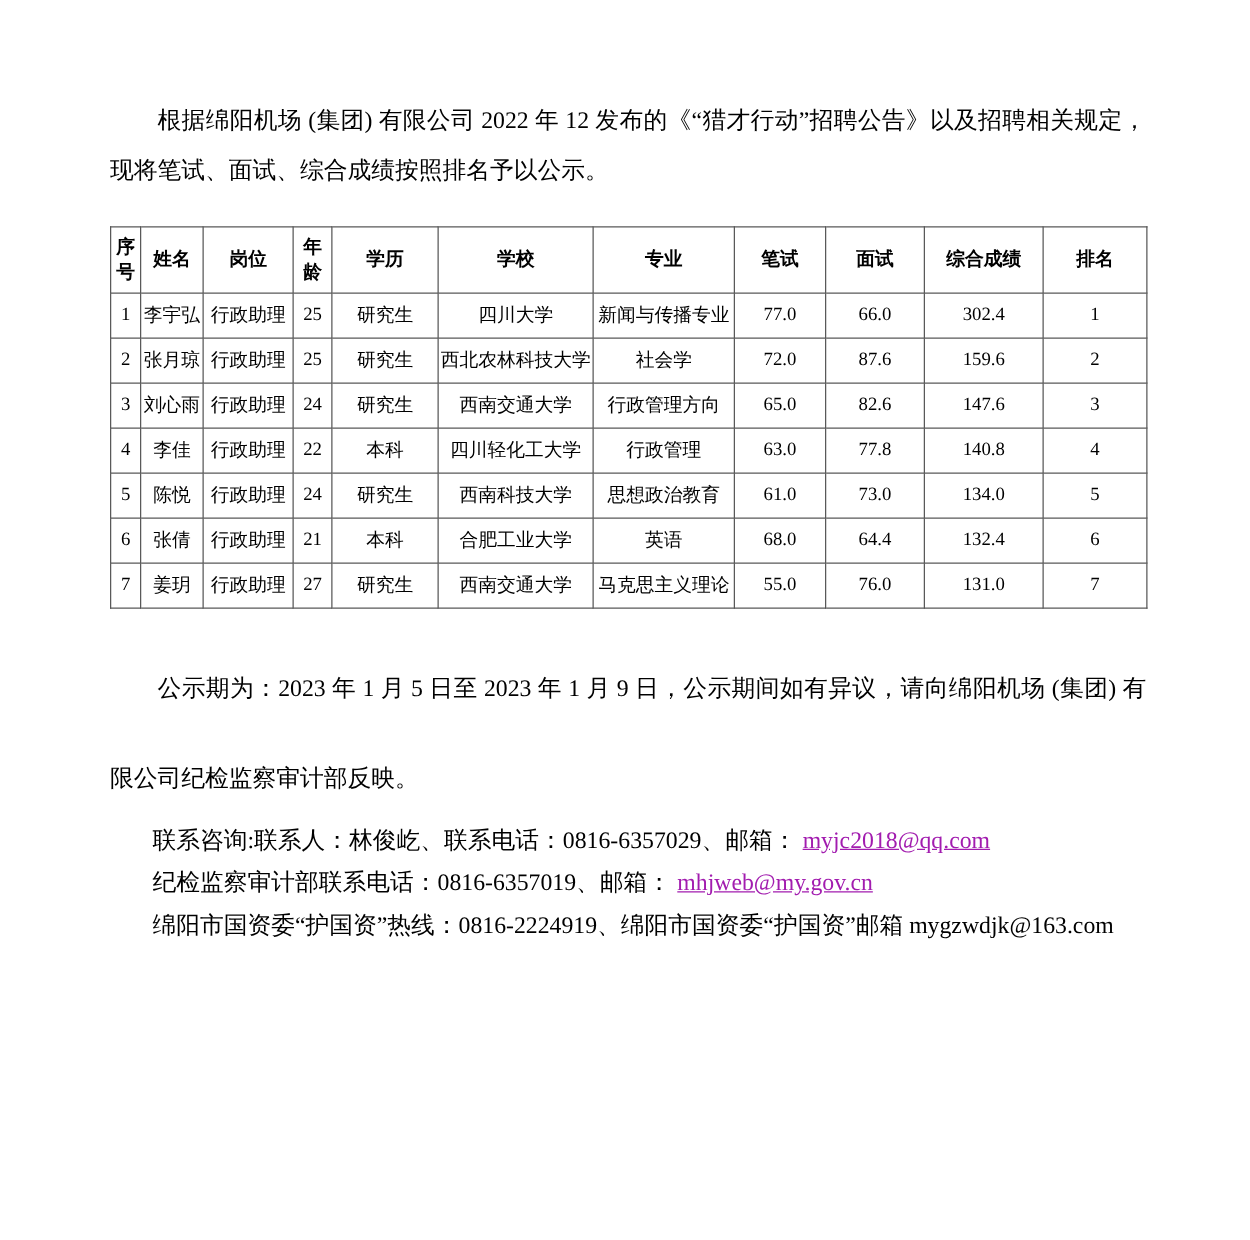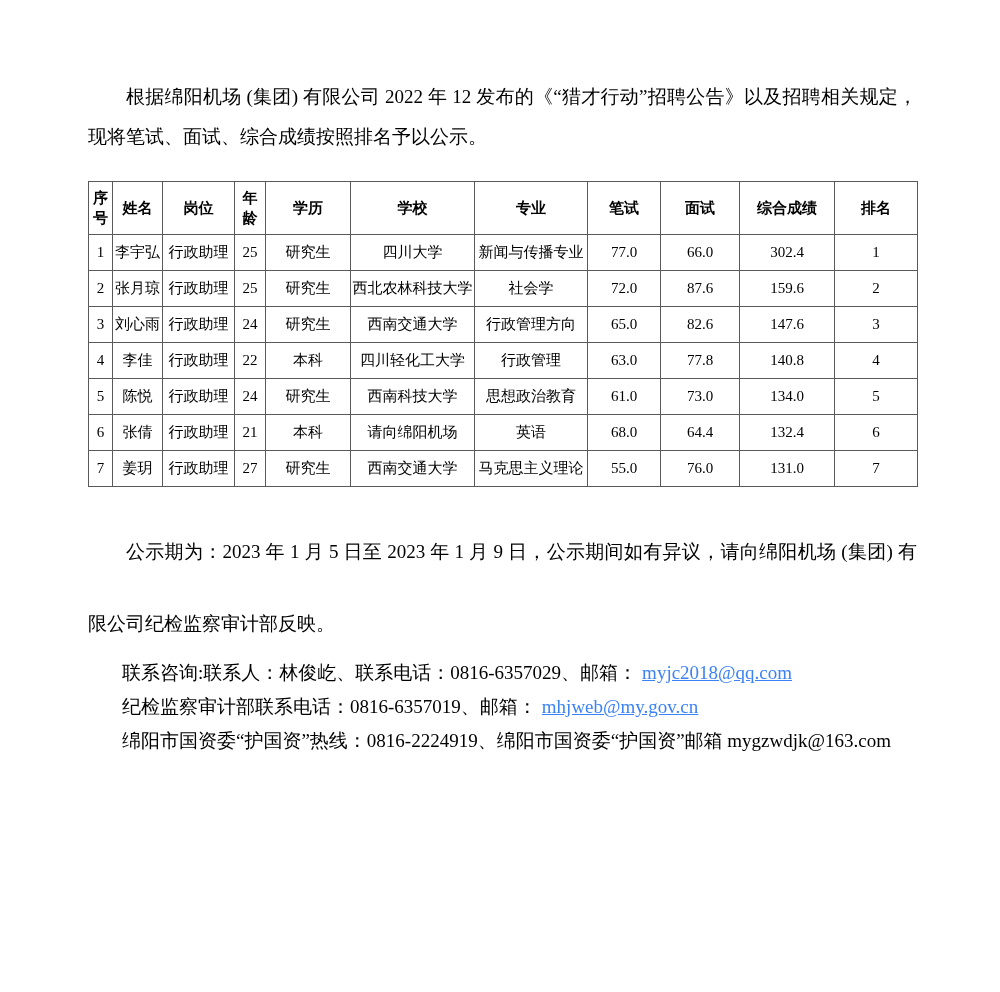--- a/index.html
+++ b/index.html
@@ -55,21 +55,21 @@
     margin-top: -4px;
     padding-left: 34px;
   }
   .contact-line {
     margin: 0;
     font-size: 19px;
     line-height: 34px;
     white-space: nowrap;
   }
   .email-link {
-    color: #3b82f6;
+    color: #a21caf;
     text-decoration: underline;
     margin-left: 5px;
     cursor: pointer;
   }
   .signature { margin-top: 70px; }
   .sig-company {
     margin: 0;
     font-size: 19px;
     line-height: 40px;
     text-align: left;
@@ -184,21 +184,21 @@
           <td>73.0</td>
           <td>134.0</td>
           <td>5</td>
         </tr>
         <tr>
           <td>6</td>
           <td>张倩</td>
           <td>行政助理</td>
           <td>21</td>
           <td>本科</td>
-          <td>请向绵阳机场</td>
+          <td>合肥工业大学</td>
           <td>英语</td>
           <td>68.0</td>
           <td>64.4</td>
           <td>132.4</td>
           <td>6</td>
         </tr>
         <tr>
           <td>7</td>
           <td>姜玥</td>
           <td>行政助理</td>

